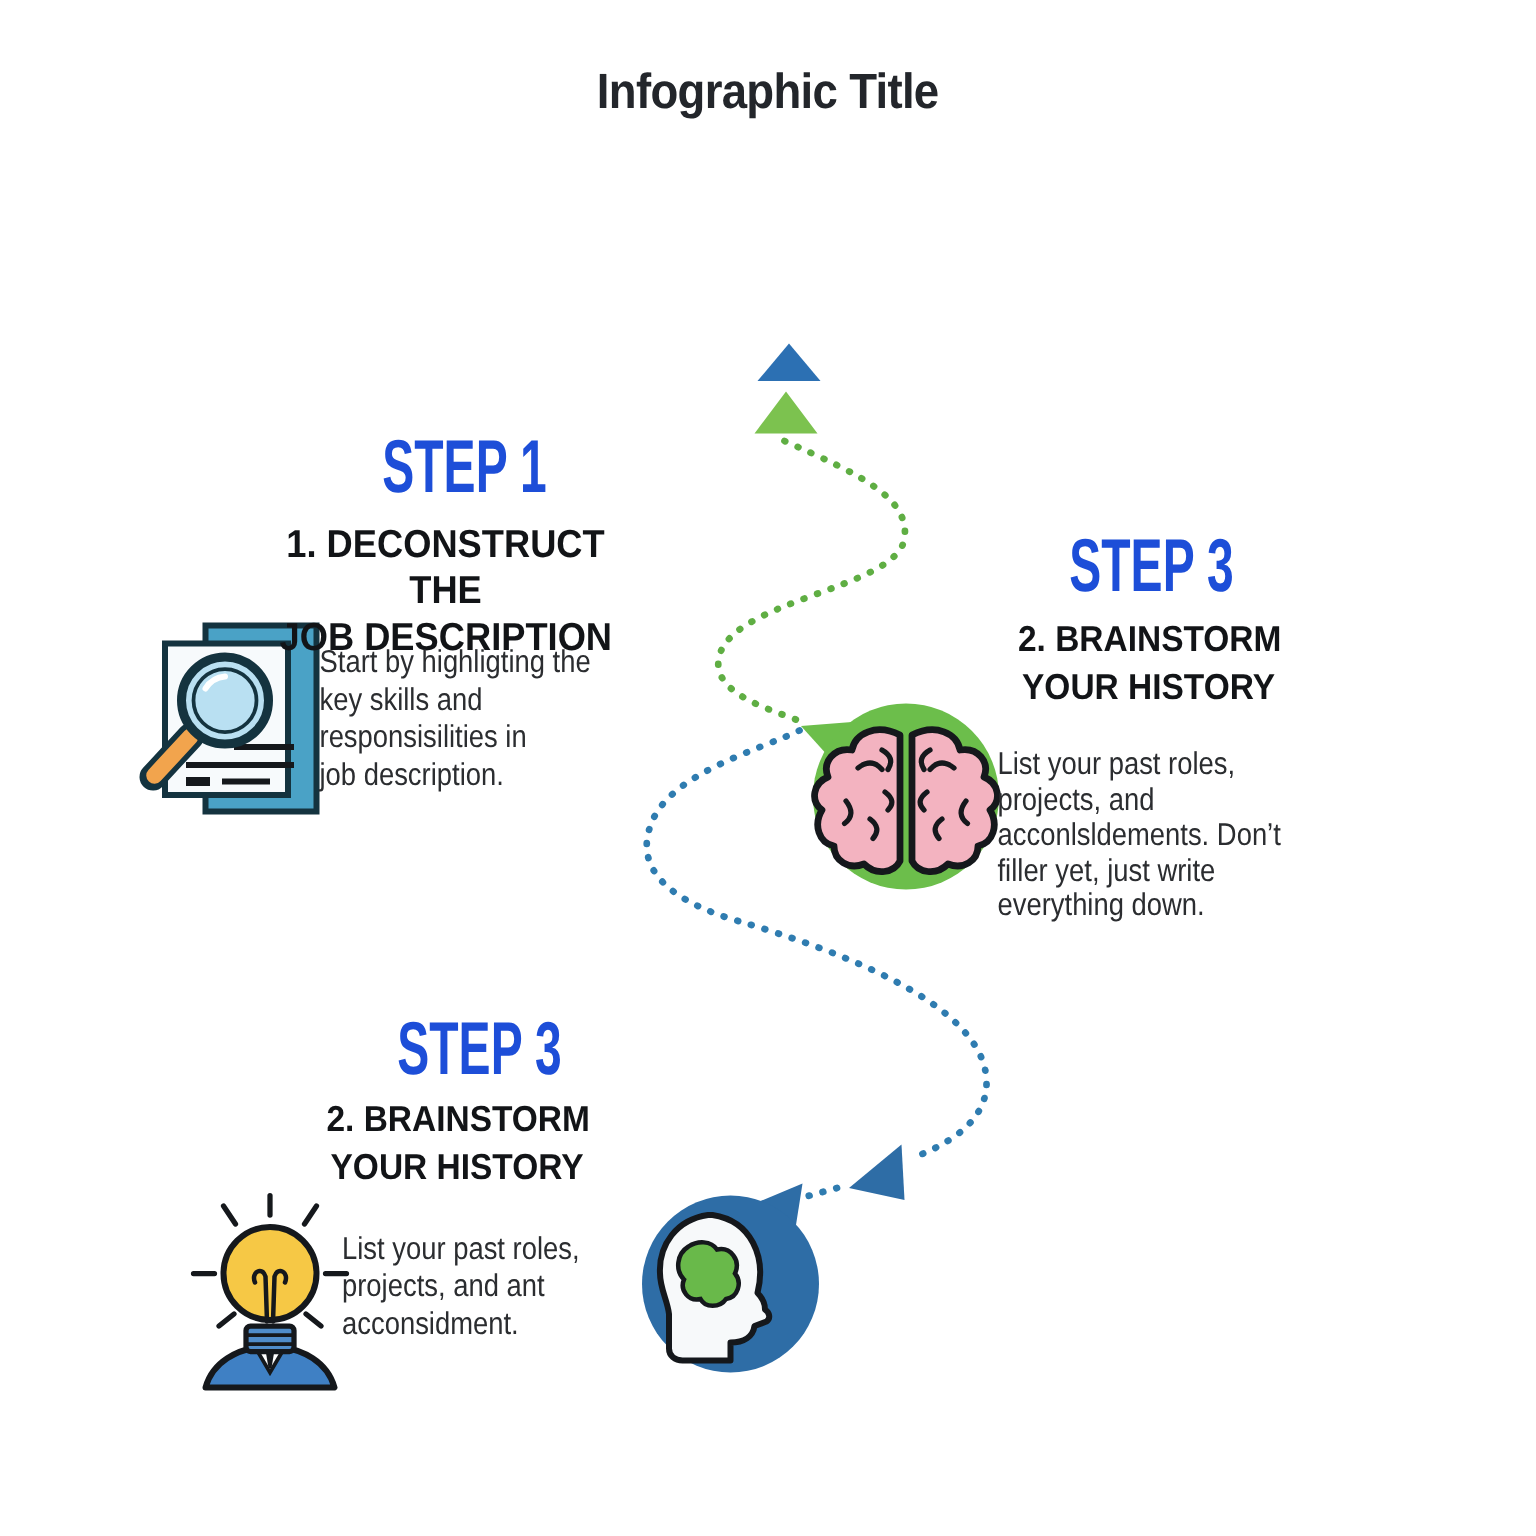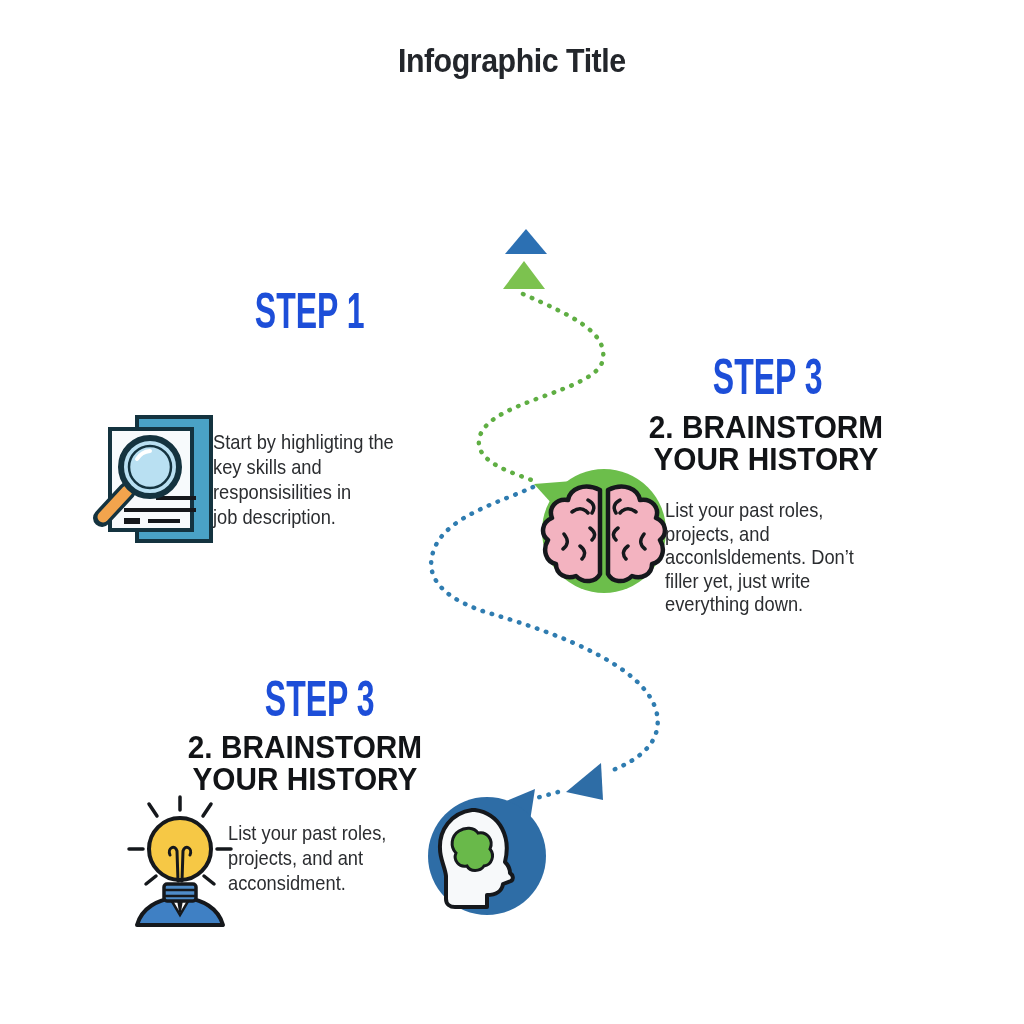--- a/index.html
+++ b/index.html
@@ -19,21 +19,21 @@
   }
   .main-title .cx{display:inline-block;transform:scaleX(0.95);}
   .step-label{
     text-align:center;color:#1d4ed8;font-size:50px;font-weight:bold;line-height:50px;
   }
   .step-label .cx{display:inline-block;transform:scaleX(0.64);letter-spacing:0px;}
   .step-heading{
     text-align:center;color:#121417;font-weight:bold;line-height:31px;font-size:26px;
   }
   .step-heading .cx{display:inline-block;transform:scaleX(0.93);}
-  .step-heading.big{font-size:32px;line-height:32px;}
+  .step-heading.big{font-size:24px;line-height:32px;}
   .step-desc{
     color:#2b2d30;font-size:21px;line-height:25px;text-align:left;
     transform:scaleX(0.87);transform-origin:left top;white-space:nowrap;
   }
   .step-desc.tight{line-height:23.5px;}
 </style>
 </head>
 <body>
 
 <div class="canvas">
@@ -94,20 +94,24 @@
 
   <div class="abs kicker">
     <span class="cx">Infographic Title</span>
   </div>
   <div class="abs main-title">
   </div>
 
   <div class="abs step-label" style="left:170px;top:286px;width:280px">
     <span class="cx">STEP 1</span>
   </div>
+  <div class="abs step-heading" style="left:157px;top:347px;width:280px">
+    <div><span class="cx">1. DECONSTRUCT THE</span></div>
+    <div><span class="cx">JOB DESCRIPTION</span></div>
+  </div>
   <div class="abs step-desc" style="left:213px;top:429px;">
     <div>Start by highligting the</div>
     <div>key skills and</div>
     <div>responsisilities in</div>
     <div>job description.</div>
   </div>
 
   <div class="abs step-label" style="left:628px;top:352px;width:280px">
     <span class="cx">STEP 3</span>
   </div>

